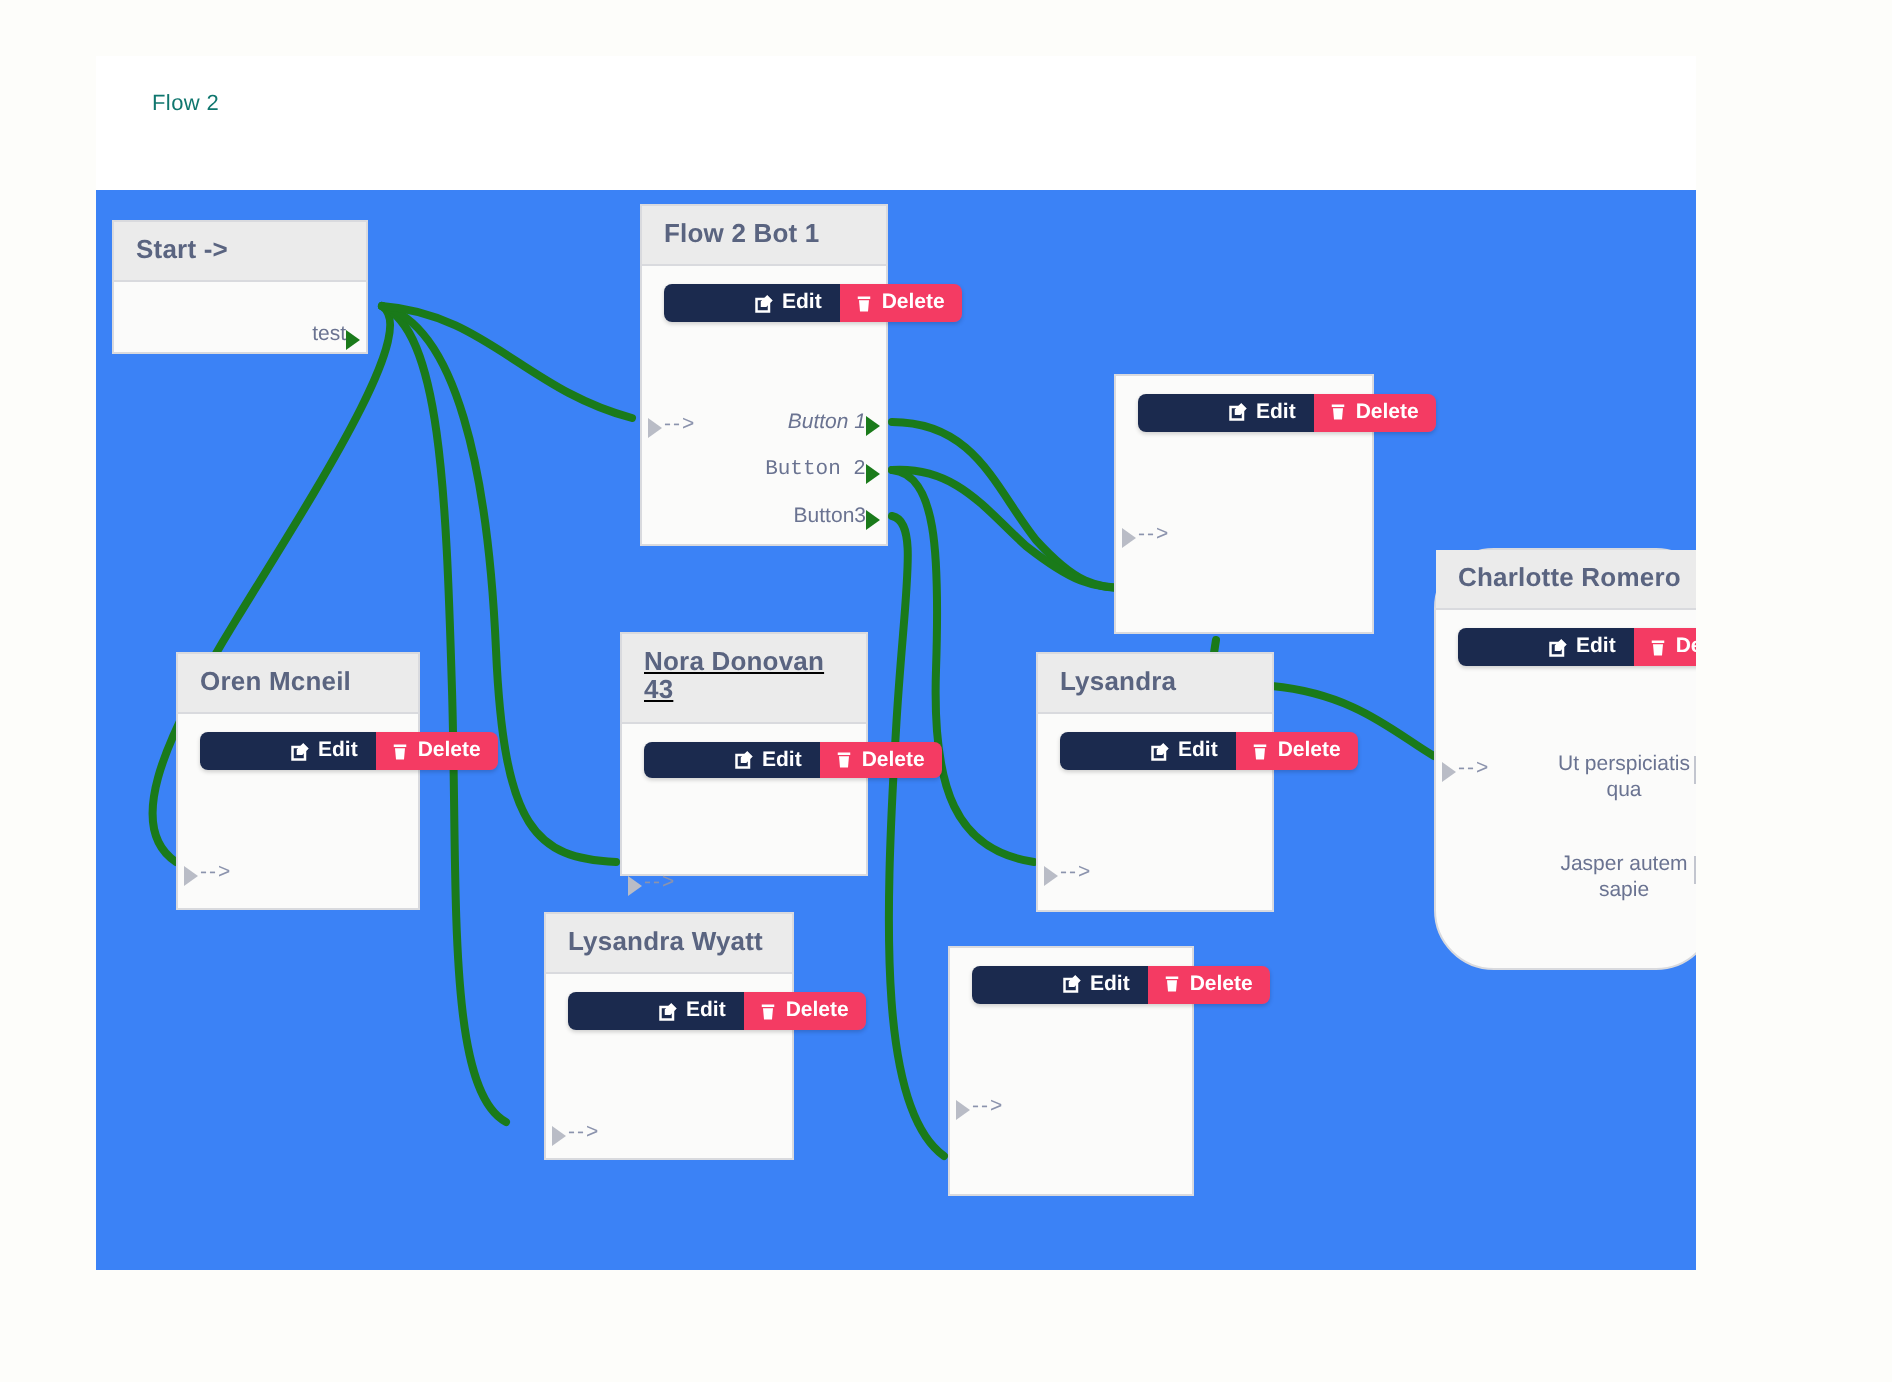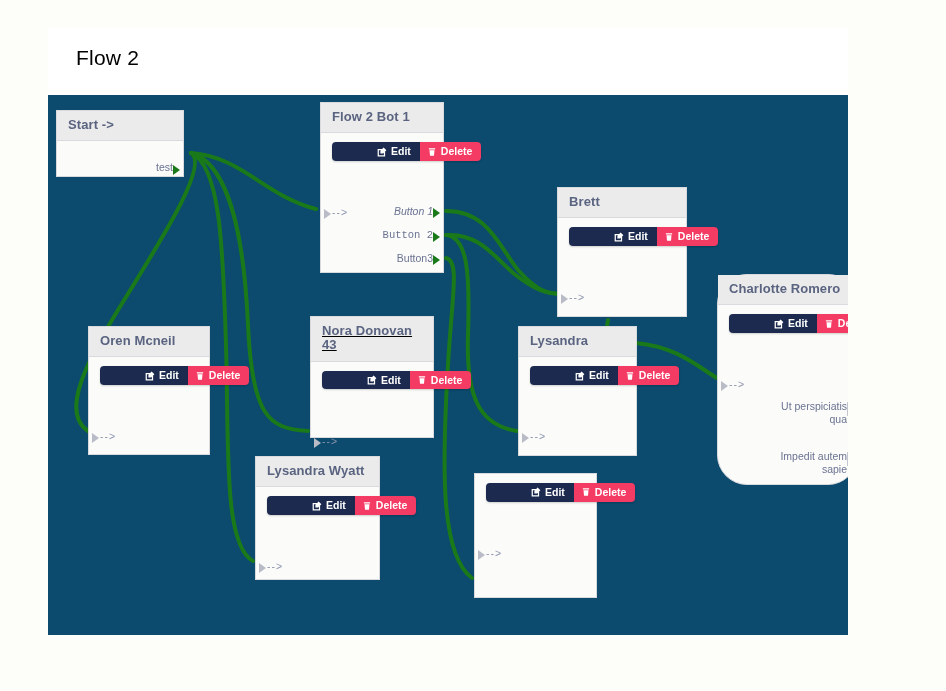--- a/index.html
+++ b/index.html
@@ -30,33 +30,33 @@
     top: 28px;
     width: 800px;
     height: 67px;
     background: #ffffff;
     box-sizing: border-box;
   }
   .header-title {
     position: absolute;
     left: 28px;
     top: 18px;
-    font-size: 21px;
-    color: #000000;
+    font-size: 11px;
+    color: #0f766e;
     letter-spacing: .2px;
     font-weight: 400;
   }
 
   .canvas {
     position: absolute;
     left: 48px;
     top: 95px;
     width: 800px;
     height: 540px;
-    background: #0c4a6e;
+    background: #3b82f6;
     overflow: hidden;
   }
 
   
   .edges {
     position: absolute;
     left: 0; top: 0;
     width: 800px;
     height: 540px;
     pointer-events: none;
@@ -133,23 +133,23 @@
     line-height: 1.25;
     white-space: nowrap;
   }
   .port-in {
     left: 11px;
     color: #8b93ad;
     letter-spacing: 1px;
   }
   .port-out {
     right: 10px;
-    text-align: right;
-  }
-  .port-out.multiline { white-space: normal; width: 70px; margin-top: 24px; }
+    text-align: center;
+  }
+  .port-out.multiline { white-space: normal; width: 70px; }
 
   
   .handle {
     position: absolute;
     width: 0; height: 0;
   }
   .handle-in {
     border-top: 5px solid transparent;
     border-bottom: 5px solid transparent;
     border-left: 7px solid #b9bcc6;
@@ -305,21 +305,21 @@
             <span>Delete</span>
           </button>
         </div>
         <div class="port port-in" style="top:73px;">
           <span class="handle handle-in" style="top:3px;"></span>
           <span>--&gt;</span>
         </div>
       </div>
     </div>
 
-    <div class="node" style="left:207px; top:361px; width:125px; height:124px;">
+    <div class="node" style="left:224px; top:361px; width:125px; height:124px;">
       <div class="node-header">Lysandra Wyatt</div>
       <div class="node-body">
         <div class="btn-row">
           <button class="btn btn-edit">
             <span class="ico-pencil">
                 <svg viewBox="0 0 16 16" width="10" height="10">
                   <path fill="#fff" d="M1 3h8v2H3v8h8V7h2v8H1z"></path>
                   <path fill="#fff" d="M10.6.8 15 5.2l-5.2 5.2-4.4-.1V6l5.2-5.2z"></path>
                 </svg>
               </span>
@@ -363,21 +363,20 @@
           </button>
         </div>
         <div class="port port-in" style="top:73px;">
           <span class="handle handle-in" style="top:3px;"></span>
           <span>--&gt;</span>
         </div>
       </div>
     </div>
 
     <div class="node" style="left:509px; top:92px; width:130px; height:130px;">
-      <div class="node-header">Brett</div>
       <div class="node-body">
         <div class="btn-row">
           <button class="btn btn-edit">
             <span class="ico-pencil">
                 <svg viewBox="0 0 16 16" width="10" height="10">
                   <path fill="#fff" d="M1 3h8v2H3v8h8V7h2v8H1z"></path>
                   <path fill="#fff" d="M10.6.8 15 5.2l-5.2 5.2-4.4-.1V6l5.2-5.2z"></path>
                 </svg>
               </span>
             <span>Edit</span>
@@ -451,20 +450,20 @@
         </div>
         <div class="port port-in" style="top:73px;">
           <span class="handle handle-in" style="top:3px;"></span>
           <span>--&gt;</span>
         </div>
         <div class="port port-out multiline" style="top:71px;">
           <span>Ut perspiciatis qua</span>
           <span class="handle-bar" style="top:2px;"></span>
         </div>
         <div class="port port-out multiline" style="top:121px;">
-          <span>Impedit autem sapie</span>
+          <span>Jasper autem sapie</span>
           <span class="handle-bar" style="top:2px;"></span>
         </div>
       </div>
     </div>
 
   </div>
 </div>
 
 </body></html>

